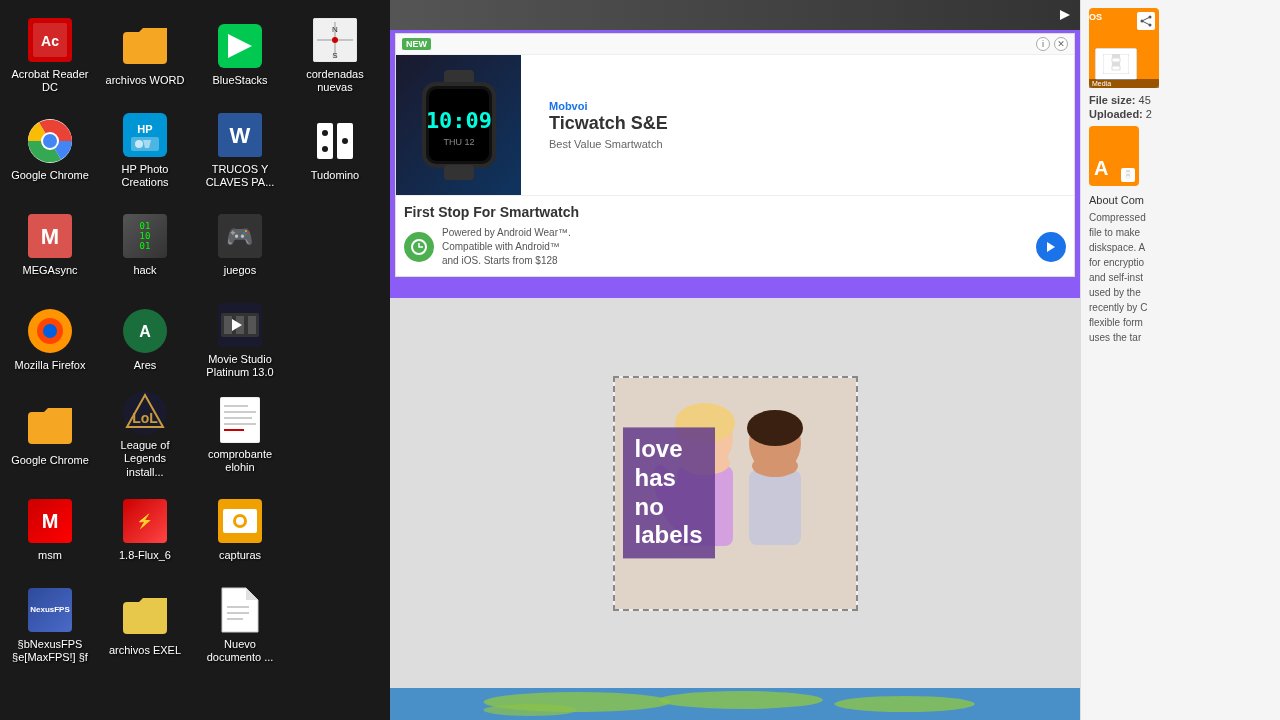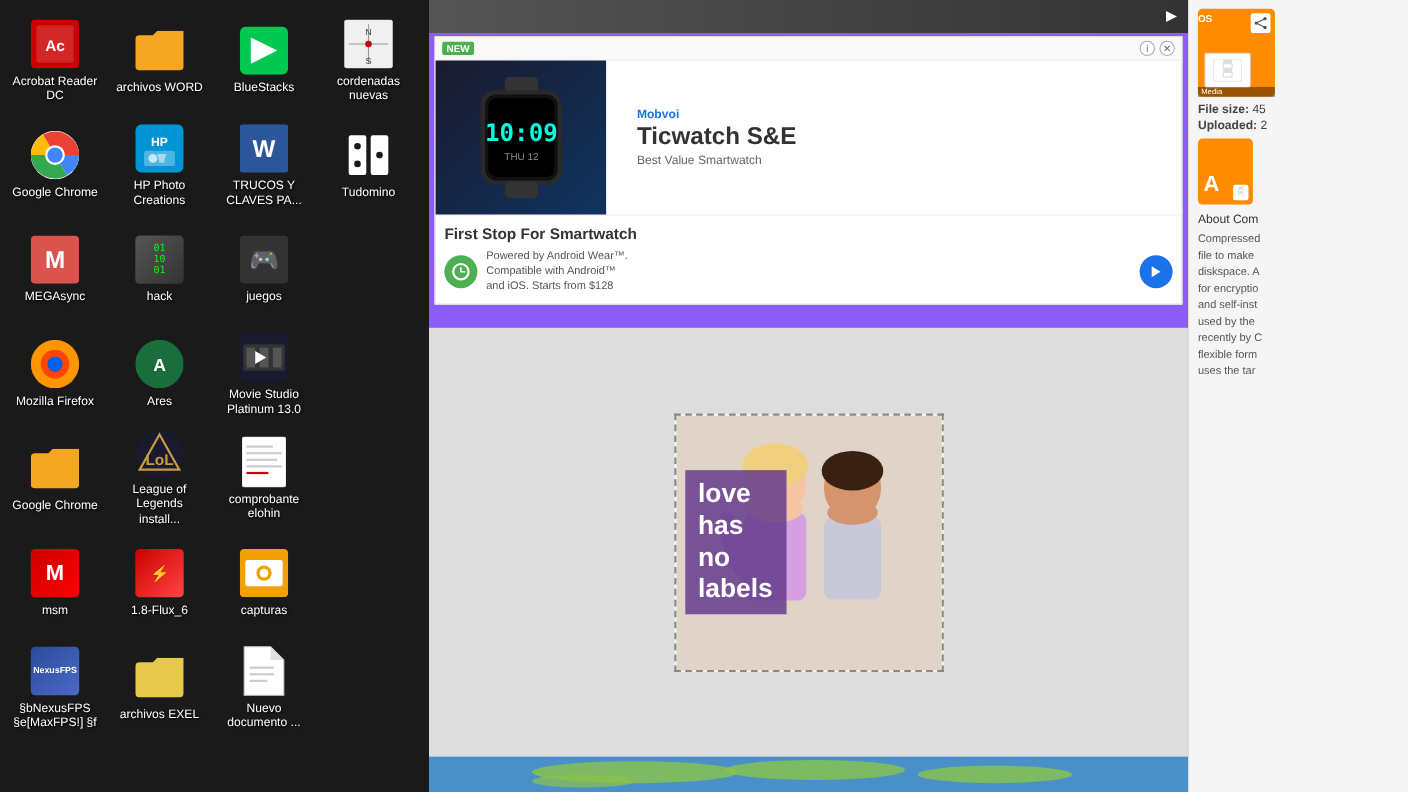--- a/index.html
+++ b/index.html
@@ -424,40 +424,40 @@
         <div style="display:flex;align-items:center;justify-content:space-between;padding:3px 6px;background:#f9f9f9;border-bottom:1px solid #eee;">
           <span style="background:#4CAF50;color:#fff;font-size:9px;padding:1px 4px;border-radius:2px;font-weight:bold;">NEW</span>
           <div style="display:flex;gap:4px;">
             <button style="width:14px;height:14px;border-radius:50%;border:1px solid #aaa;background:#fff;color:#666;font-size:9px;cursor:pointer;display:flex;align-items:center;justify-content:center;padding:0;">i</button>
             <button style="width:14px;height:14px;border-radius:50%;border:1px solid #aaa;background:#fff;color:#666;font-size:9px;cursor:pointer;display:flex;align-items:center;justify-content:center;padding:0;">✕</button>
           </div>
         </div>
 
         <div style="display:flex;height:140px;">
 
-          <div style="width:155px;background:linear-gradient(135deg,#1a1a2e,#0f3460);display:flex;align-items:center;justify-content:center;flex-shrink:0;">
+          <div style="width:125px;background:linear-gradient(135deg,#1a1a2e,#0f3460);display:flex;align-items:center;justify-content:center;flex-shrink:0;">
             <svg width="90" height="110" viewBox="0 0 90 110">
 
               <rect x="30" y="0" width="30" height="15" rx="4" fill="#333"></rect>
 
               <rect x="8" y="12" width="74" height="86" rx="14" fill="#2a2a2a"></rect>
               <rect x="12" y="16" width="66" height="78" rx="10" fill="#111"></rect>
 
               <rect x="15" y="19" width="60" height="72" rx="8" fill="#000"></rect>
 
               <text x="45" y="58" text-anchor="middle" fill="#00ffe0" font-size="22" font-weight="bold" font-family="monospace">10:09</text>
               <text x="45" y="75" text-anchor="middle" fill="#888" font-size="9">THU 12</text>
 
               <rect x="30" y="95" width="30" height="15" rx="4" fill="#333"></rect>
             </svg>
           </div>
 
           <div style="flex:1;padding:12px 28px;display:flex;flex-direction:column;justify-content:center;">
             <div style="font-size:11px;color:#1a73e8;font-weight:bold;margin-bottom:2px;">Mobvoi</div>
-            <div style="font-size:22px;font-weight:bold;color:#333;line-height:1.1;">Ticwatch S&amp;E</div>
+            <div style="font-size:18px;font-weight:bold;color:#333;line-height:1.1;">Ticwatch S&amp;E</div>
             <div style="font-size:11px;color:#666;margin-top:4px;">Best Value Smartwatch</div>
           </div>
         </div>
 
         <div style="padding:8px;border-top:1px solid #eee;">
           <div style="font-size:14px;font-weight:bold;color:#333;margin-bottom:6px;">First Stop For Smartwatch</div>
           <div style="display:flex;align-items:center;gap:8px;">
             <div style="width:30px;height:30px;background:#4CAF50;border-radius:50%;display:flex;align-items:center;justify-content:center;flex-shrink:0;">
               <svg width="18" height="18" viewBox="0 0 18 18">
                   <circle cx="9" cy="9" r="7" fill="none" stroke="#fff" stroke-width="2"></circle>

